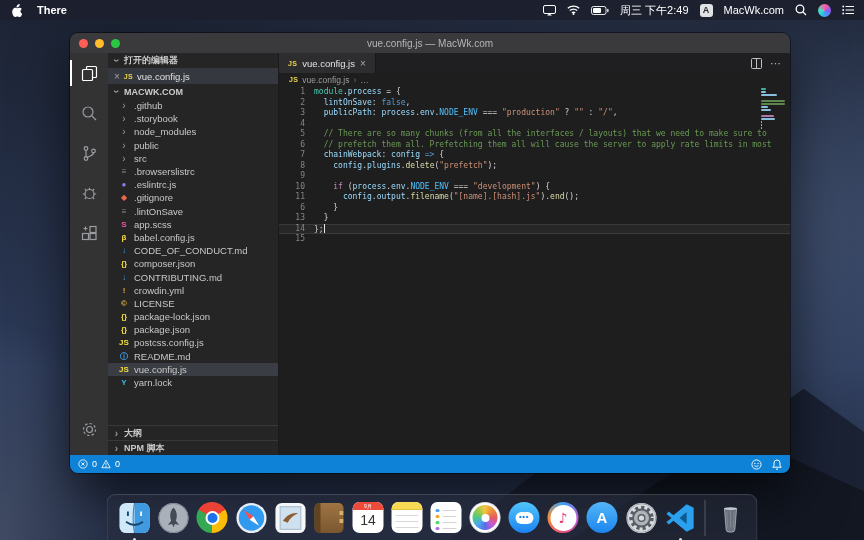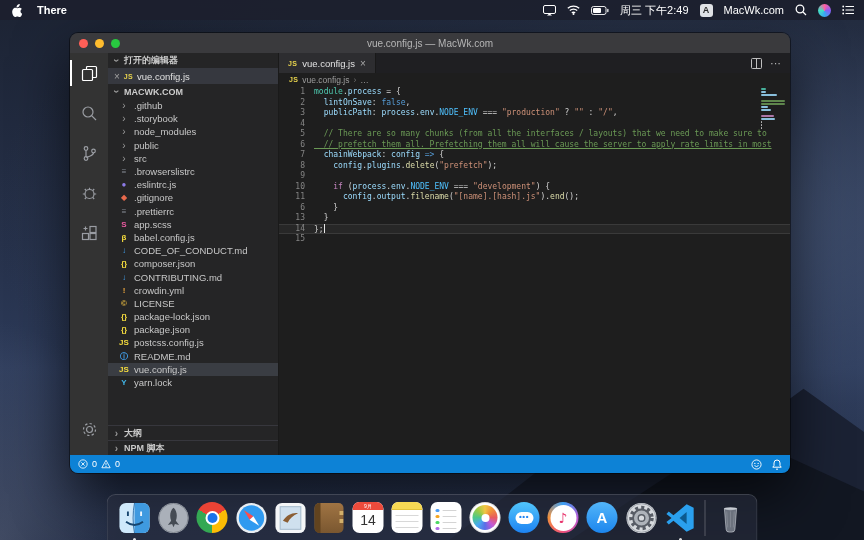--- a/index.html
+++ b/index.html
@@ -283,21 +283,21 @@
           <div class="tree-row">
             <span class="tree-icon" style="color: rgb(140, 122, 230);">●</span>
             <span class="tree-label">.eslintrc.js</span>
           </div>
           <div class="tree-row">
             <span class="tree-icon" style="color: rgb(232, 105, 76);">◆</span>
             <span class="tree-label">.gitignore</span>
           </div>
           <div class="tree-row">
             <span class="tree-icon" style="color: rgb(138, 143, 152);">≡</span>
-            <span class="tree-label">.prettierrc</span>
+            <span class="tree-label">.lintOnSave</span>
           </div>
           <div class="tree-row">
             <span class="tree-icon" style="color: rgb(234, 90, 160);">S</span>
             <span class="tree-label">app.scss</span>
           </div>
           <div class="tree-row">
             <span class="tree-icon" style="color: rgb(245, 220, 62);">β</span>
             <span class="tree-label">babel.config.js</span>
           </div>
           <div class="tree-row">
@@ -380,21 +380,21 @@
         <span style="color:#6f6f6f;">›</span>
         <span>…</span>
       </div>
       <div class="code-area">
         <div>
             <div class="code-line"><span class="lnum">1</span><span class="ltext"><span style="color: rgb(78, 201, 176);">module</span><span style="color: rgb(212, 212, 212);">.</span><span style="color: rgb(156, 220, 254);">process</span><span style="color: rgb(212, 212, 212);"> = {</span></span></div>
             <div class="code-line"><span class="lnum">2</span><span class="ltext"><span style="color: rgb(212, 212, 212);">  </span><span style="color: rgb(156, 220, 254);">lintOnSave</span><span style="color: rgb(212, 212, 212);">: </span><span style="color: rgb(86, 156, 214);">false</span><span style="color: rgb(212, 212, 212);">,</span></span></div>
             <div class="code-line"><span class="lnum">3</span><span class="ltext"><span style="color: rgb(212, 212, 212);">  </span><span style="color: rgb(156, 220, 254);">publicPath</span><span style="color: rgb(212, 212, 212);">: </span><span style="color: rgb(156, 220, 254);">process</span><span style="color: rgb(212, 212, 212);">.</span><span style="color: rgb(156, 220, 254);">env</span><span style="color: rgb(212, 212, 212);">.</span><span style="color: rgb(79, 193, 255);">NODE_ENV</span><span style="color: rgb(212, 212, 212);"> === </span><span style="color: rgb(206, 145, 120);">"production"</span><span style="color: rgb(212, 212, 212);"> ? </span><span style="color: rgb(206, 145, 120);">""</span><span style="color: rgb(212, 212, 212);"> : </span><span style="color: rgb(206, 145, 120);">"/"</span><span style="color: rgb(212, 212, 212);">,</span></span></div>
             <div class="code-line"><span class="lnum">4</span><span class="ltext"></span></div>
             <div class="code-line"><span class="lnum">5</span><span class="ltext"><span style="color: rgb(106, 153, 85);">  // There are so many chunks (from all the interfaces / layouts) that we need to make sure to</span></span></div>
-            <div class="code-line"><span class="lnum">6</span><span class="ltext"><span style="color: rgb(106, 153, 85); text-decoration: underline;">  // prefetch them all. Prefetching them all will cause the server to apply rate limits in most</span></span></div>
+            <div class="code-line"><span class="lnum">6</span><span class="ltext"><span style="color: rgb(106, 153, 85);">  // prefetch them all. Prefetching them all will cause the server to apply rate limits in most</span></span></div>
             <div class="code-line"><span class="lnum">7</span><span class="ltext"><span style="color: rgb(212, 212, 212);">  </span><span style="color: rgb(156, 220, 254);">chainWebpack</span><span style="color: rgb(212, 212, 212);">: </span><span style="color: rgb(156, 220, 254);">config</span><span style="color: rgb(86, 156, 214);"> =&gt; </span><span style="color: rgb(212, 212, 212);">{</span></span></div>
             <div class="code-line"><span class="lnum">8</span><span class="ltext"><span style="color: rgb(212, 212, 212);">    </span><span style="color: rgb(156, 220, 254);">config</span><span style="color: rgb(212, 212, 212);">.</span><span style="color: rgb(156, 220, 254);">plugins</span><span style="color: rgb(212, 212, 212);">.</span><span style="color: rgb(220, 220, 170);">delete</span><span style="color: rgb(212, 212, 212);">(</span><span style="color: rgb(206, 145, 120);">"prefetch"</span><span style="color: rgb(212, 212, 212);">);</span></span></div>
             <div class="code-line"><span class="lnum">9</span><span class="ltext"></span></div>
             <div class="code-line"><span class="lnum">10</span><span class="ltext"><span style="color: rgb(212, 212, 212);">    </span><span style="color: rgb(197, 134, 192);">if</span><span style="color: rgb(212, 212, 212);"> (</span><span style="color: rgb(156, 220, 254);">process</span><span style="color: rgb(212, 212, 212);">.</span><span style="color: rgb(156, 220, 254);">env</span><span style="color: rgb(212, 212, 212);">.</span><span style="color: rgb(79, 193, 255);">NODE_ENV</span><span style="color: rgb(212, 212, 212);"> === </span><span style="color: rgb(206, 145, 120);">"development"</span><span style="color: rgb(212, 212, 212);">) {</span></span></div>
             <div class="code-line"><span class="lnum">11</span><span class="ltext"><span style="color: rgb(212, 212, 212);">      </span><span style="color: rgb(156, 220, 254);">config</span><span style="color: rgb(212, 212, 212);">.</span><span style="color: rgb(156, 220, 254);">output</span><span style="color: rgb(212, 212, 212);">.</span><span style="color: rgb(220, 220, 170);">filename</span><span style="color: rgb(212, 212, 212);">(</span><span style="color: rgb(206, 145, 120);">"[name].[hash].js"</span><span style="color: rgb(212, 212, 212);">).</span><span style="color: rgb(220, 220, 170);">end</span><span style="color: rgb(212, 212, 212);">();</span></span></div>
             <div class="code-line"><span class="lnum">6</span><span class="ltext"><span style="color: rgb(212, 212, 212);">    }</span></span></div>
             <div class="code-line"><span class="lnum">13</span><span class="ltext"><span style="color: rgb(212, 212, 212);">  }</span></span></div>
             <div class="code-line current"><span class="lnum">14</span><span class="ltext"><span style="color: rgb(212, 212, 212);">};</span><span class="cursor"></span></span></div>
             <div class="code-line"><span class="lnum">15</span><span class="ltext"></span></div>
           </div>

